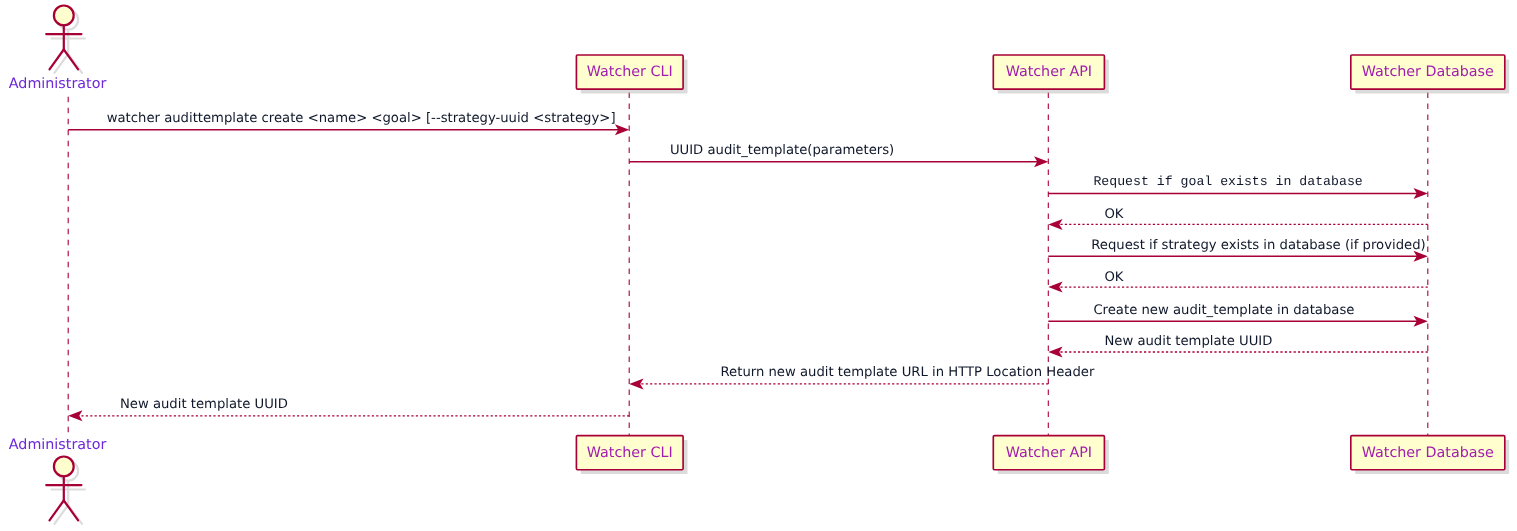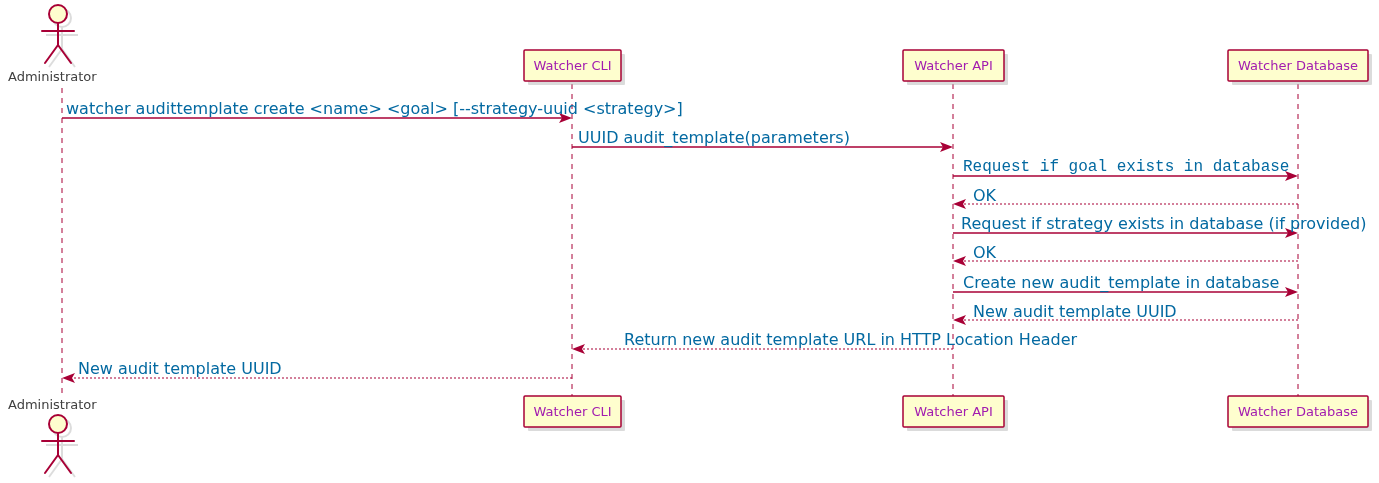--- a/index.html
+++ b/index.html
@@ -63,39 +63,40 @@
   }
   .actor-shadow{
     stroke:#BBBBBB;
     stroke-width:2;
     fill:none;
     opacity:.5;
   }
   .lbl{
     position:absolute;
     font-family:"DejaVu Sans", sans-serif;
-    font-size:16px;
-    color:#0369a1;
+    font-size:12px;
+    color:#0f172a;
     white-space:nowrap;
     line-height:1;
+    margin-left:31px;
   }
   .plabel{
     position:absolute;
     font-family:"DejaVu Sans", sans-serif;
     font-size:13px;
     color:#a21caf;
     white-space:nowrap;
     text-align:center;
     line-height:1;
   }
   .actor-label{
     position:absolute;
     font-family:"DejaVu Sans", sans-serif;
     font-size:13px;
-    color:#404040;
+    color:#6d28d9;
     white-space:nowrap;
     line-height:1;
   }
 </style>
 </head>
 <body>
 
 <div id="diagram">
 
   <svg id="canvas" viewBox="0 0 1379 483" xmlns="http://www.w3.org/2000/svg">

